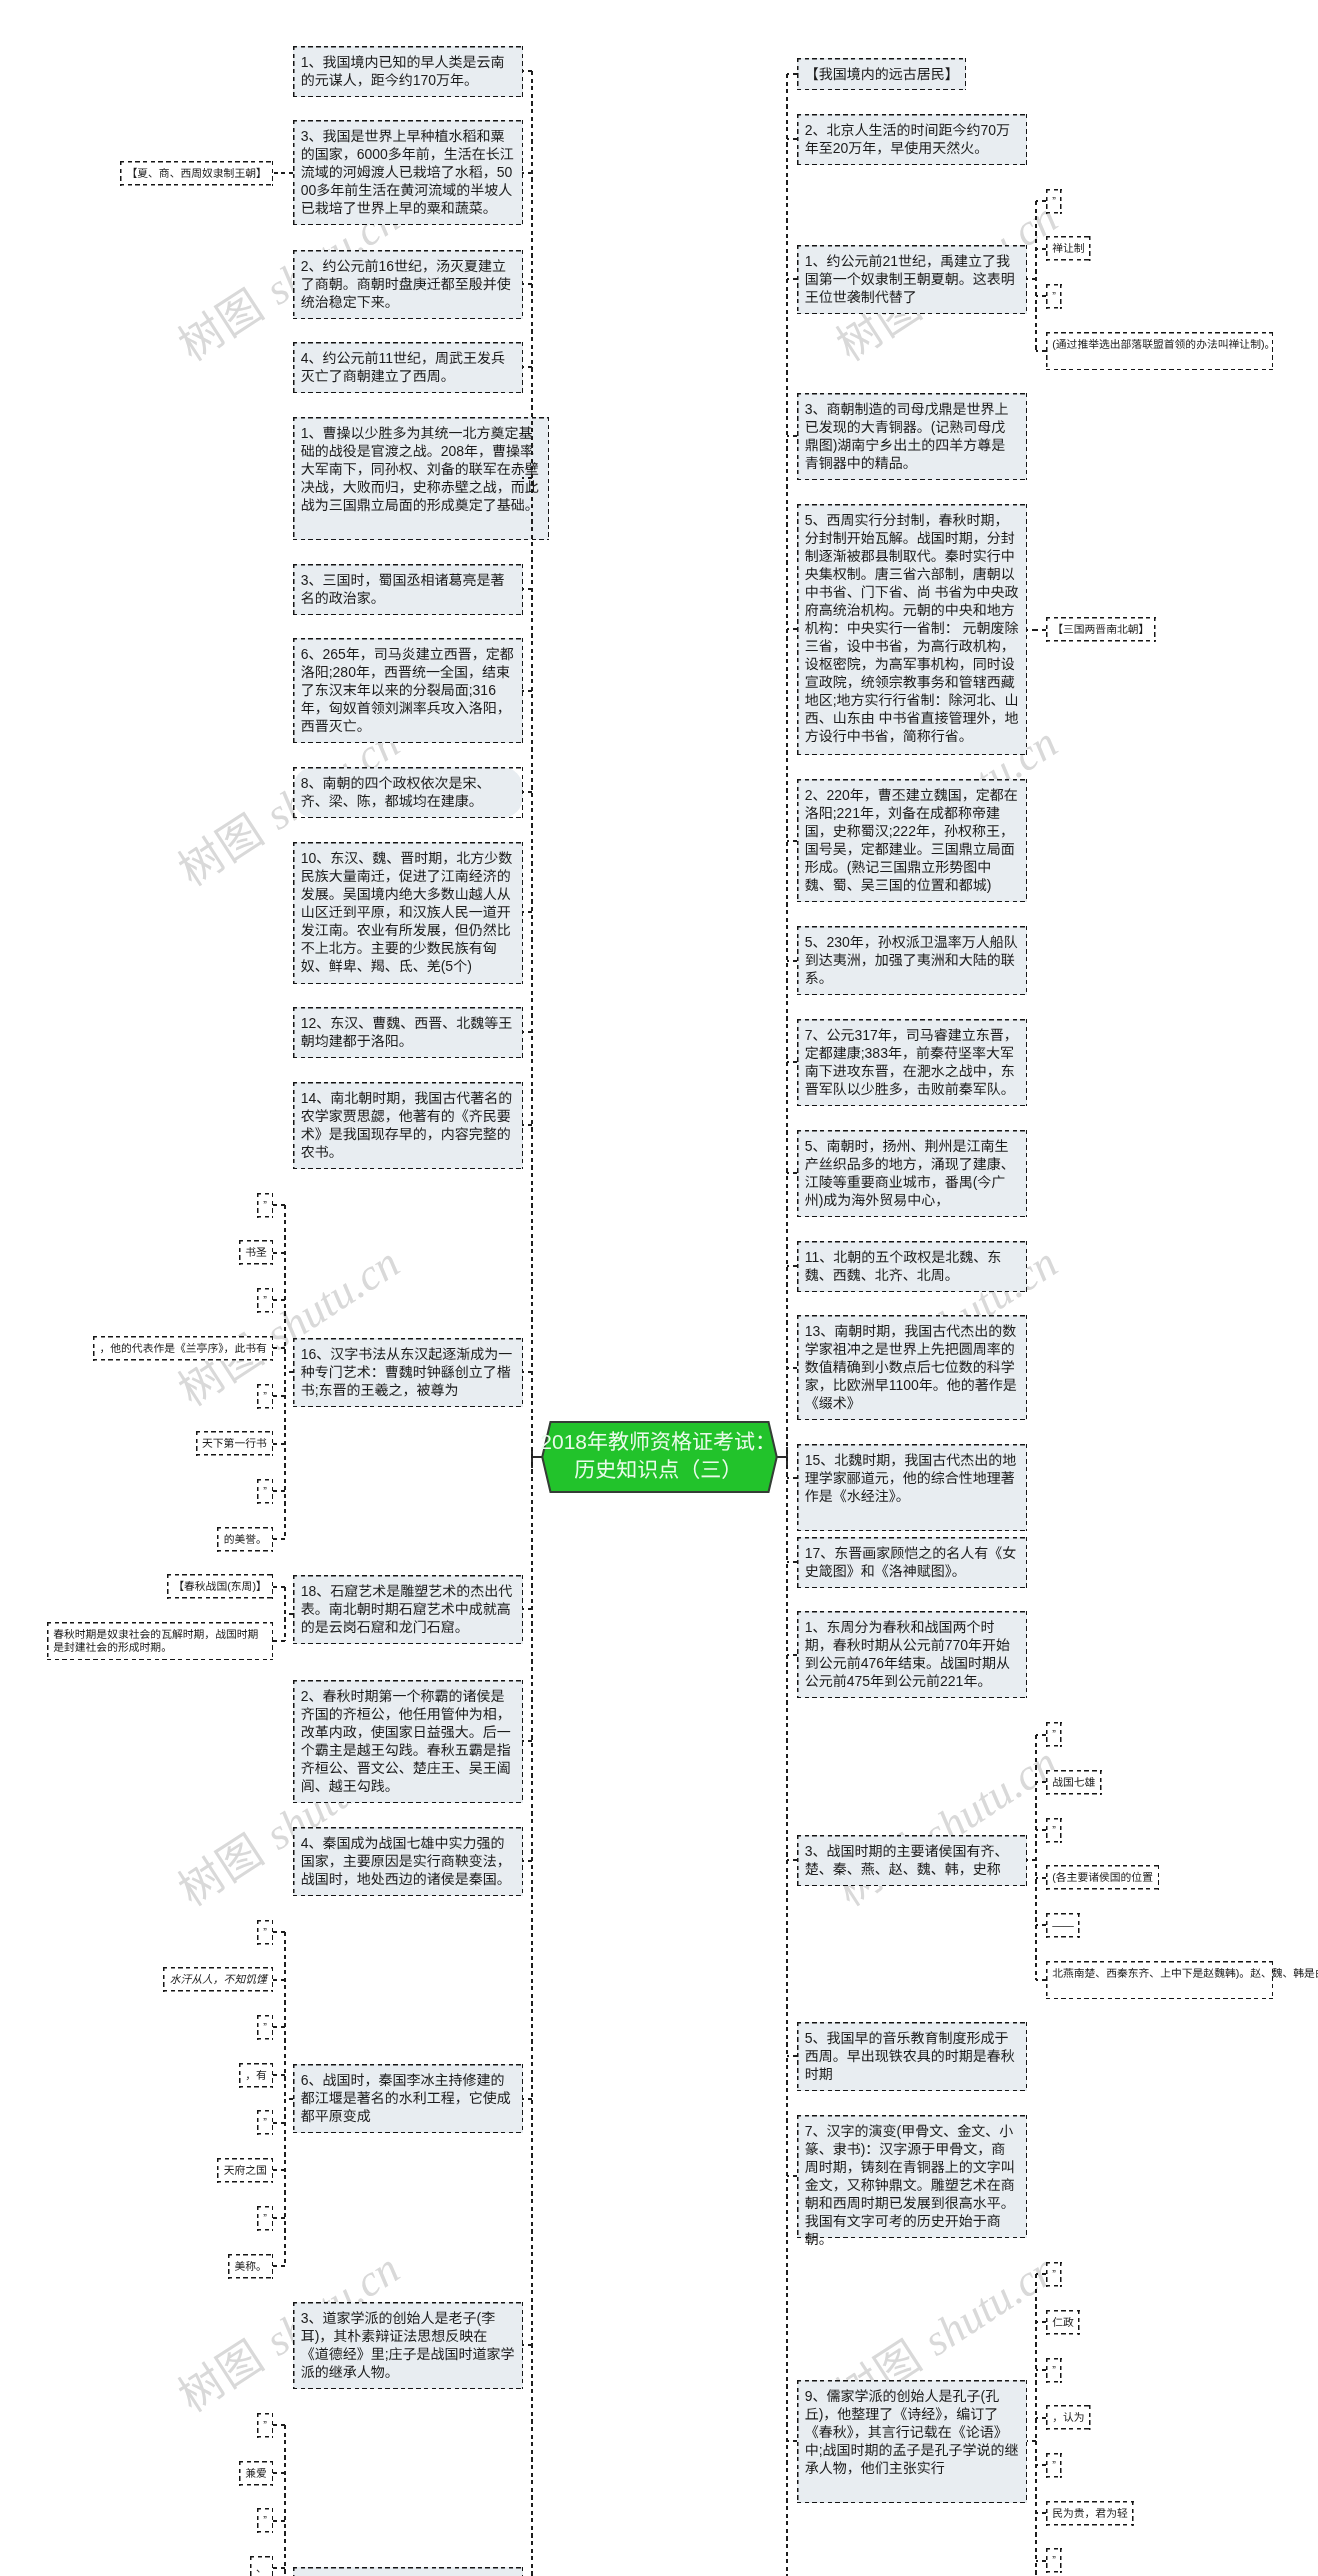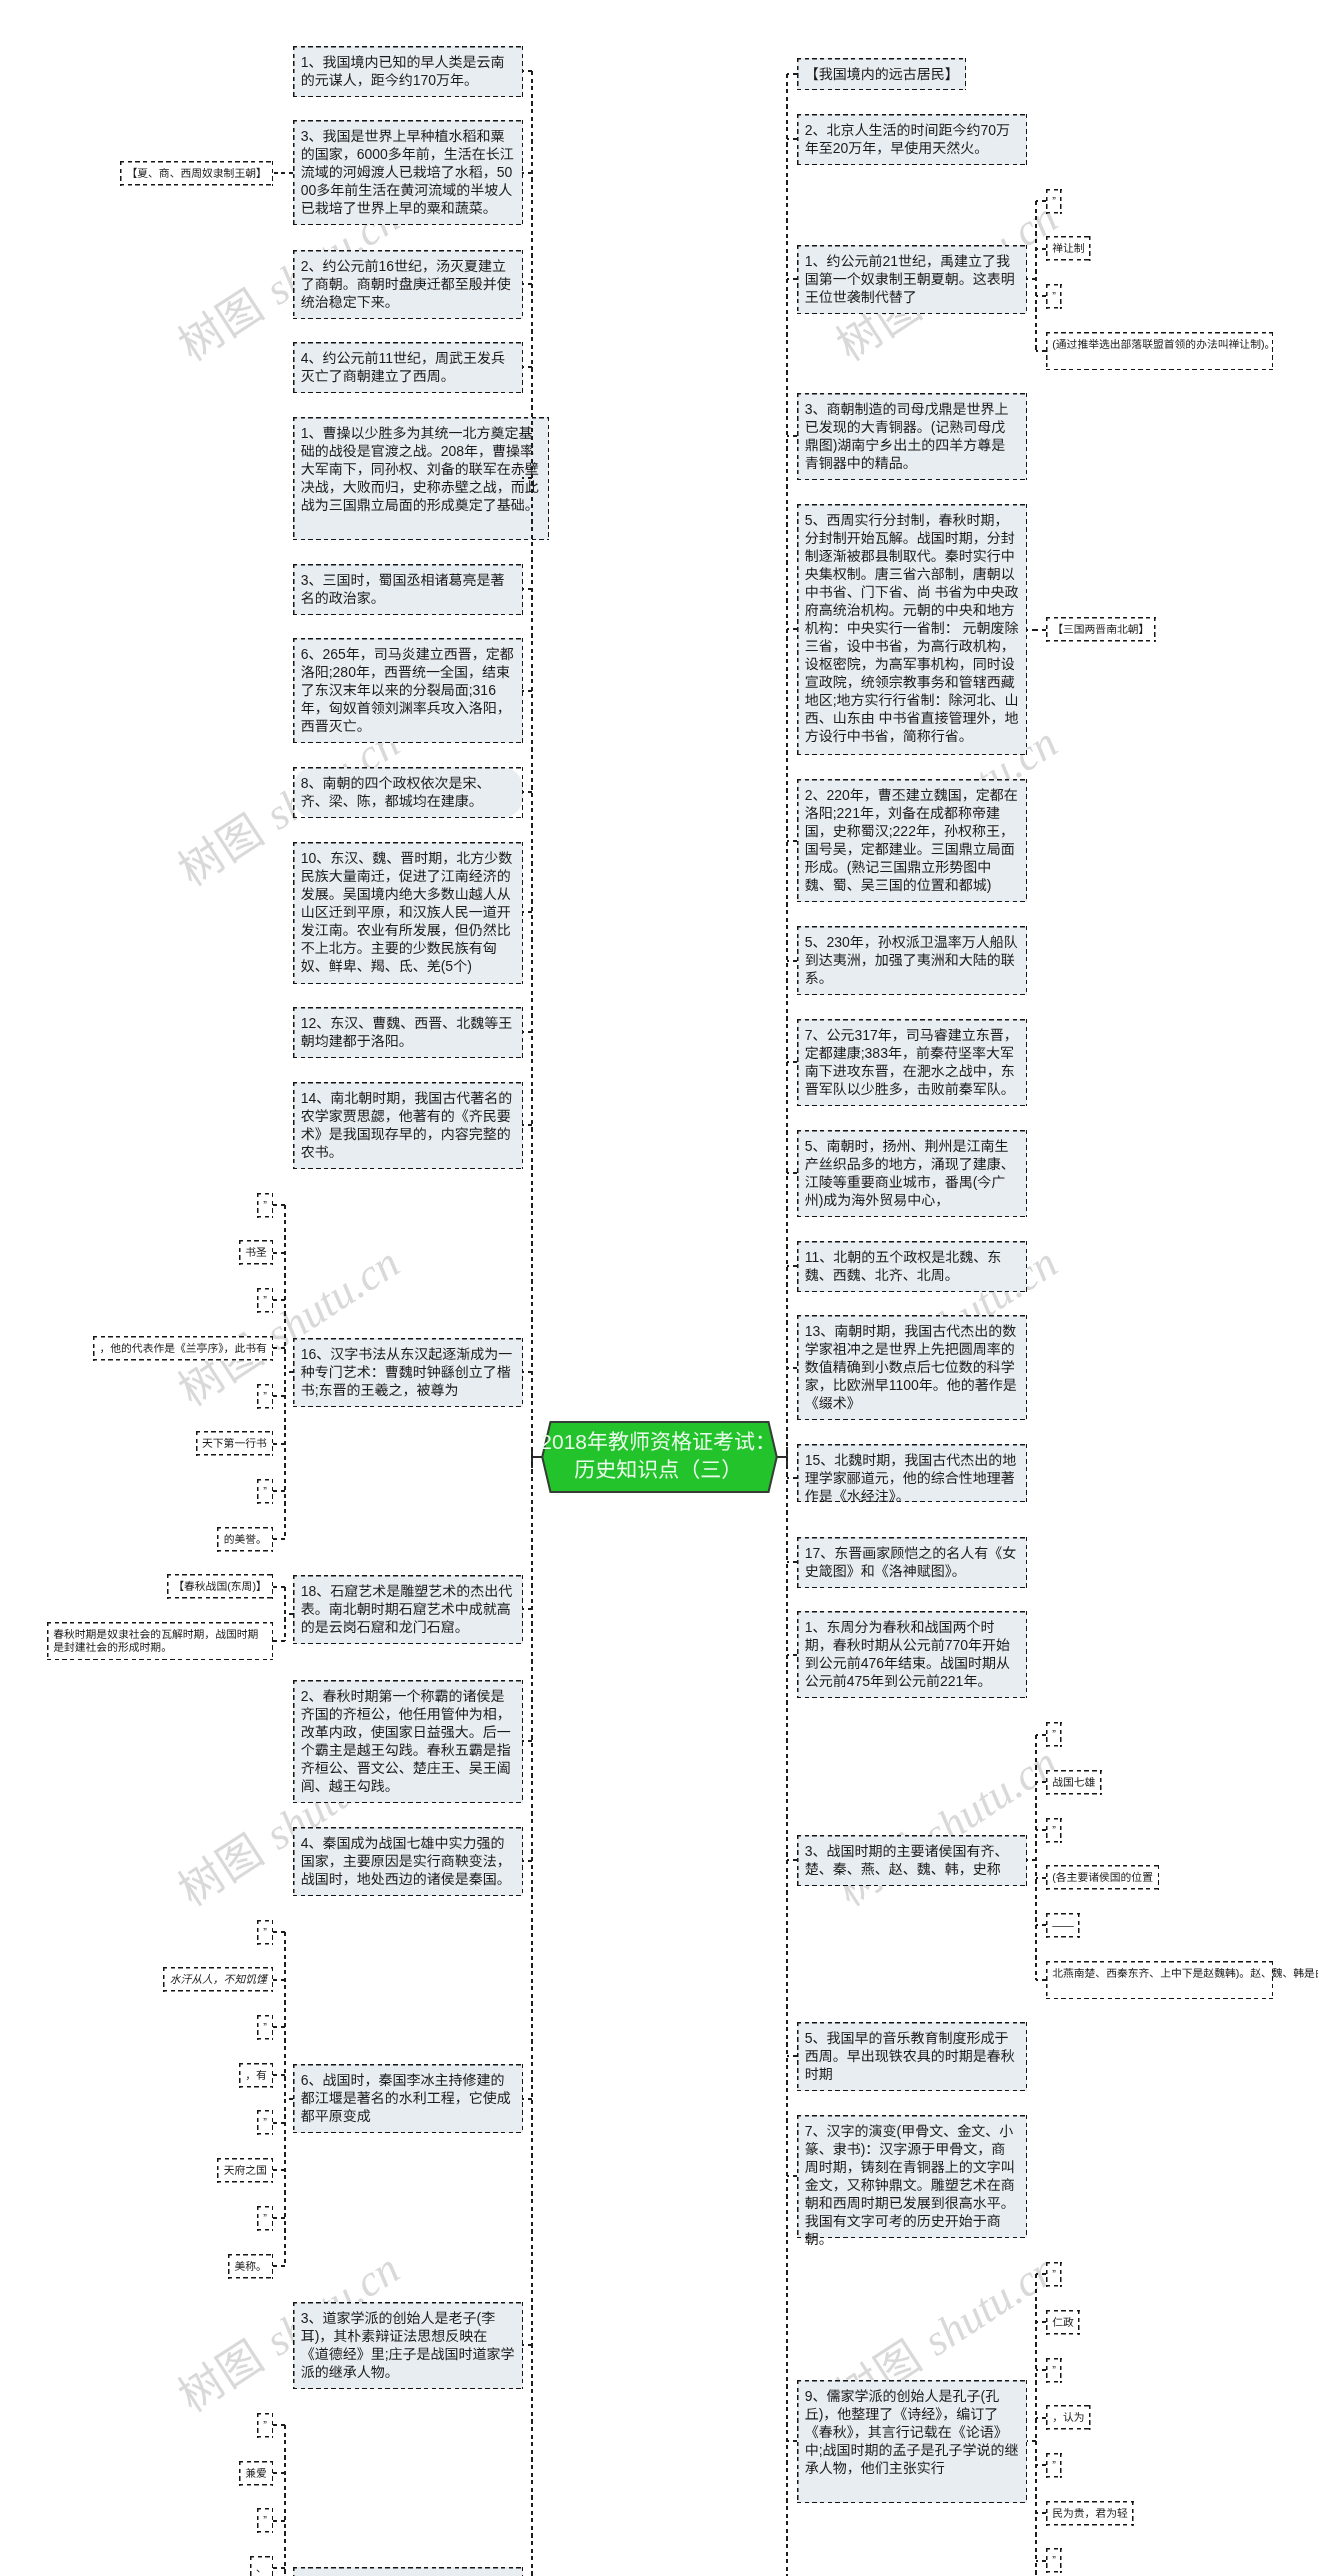--- a/index.html
+++ b/index.html
@@ -194,21 +194,21 @@
     <div class="nd" style="left: 797px; top: 926px; height: 69px; width: 230px;">5、230年，孙权派卫温率万人船队到达夷洲，加强了夷洲和大陆的联系。</div>
     <div class="hl" style="left: 787px; top: 960px; width: 9.8px;"></div>
     <div class="nd" style="left: 797px; top: 1019px; height: 87px; width: 230px;">7、公元317年，司马睿建立东晋，定都建康;383年，前秦苻坚率大军南下进攻东晋，在淝水之战中，东晋军队以少胜多，击败前秦军队。</div>
     <div class="hl" style="left: 787px; top: 1061px; width: 9.8px;"></div>
     <div class="nd" style="left: 797px; top: 1130px; height: 87px; width: 230px;">5、南朝时，扬州、荆州是江南生产丝织品多的地方，涌现了建康、江陵等重要商业城市，番禺(今广州)成为海外贸易中心，</div>
     <div class="hl" style="left: 787px; top: 1172px; width: 9.8px;"></div>
     <div class="nd" style="left: 797px; top: 1241px; height: 51px; width: 230px;">11、北朝的五个政权是北魏、东魏、西魏、北齐、北周。</div>
     <div class="hl" style="left: 787px; top: 1265px; width: 9.8px;"></div>
     <div class="nd" style="left: 797px; top: 1315px; height: 105px; width: 230px;">13、南朝时期，我国古代杰出的数学家祖冲之是世界上先把圆周率的数值精确到小数点后七位数的科学家，比欧洲早1100年。他的著作是《缀术》</div>
     <div class="hl" style="left: 787px; top: 1367px; width: 9.8px;"></div>
-    <div class="nd" style="left: 797px; top: 1444px; height: 58px; width: 230px;">15、北魏时期，我国古代杰出的地理学家郦道元，他的综合性地理著作是《水经注》。</div>
+    <div class="nd" style="left: 797px; top: 1444px; height: 87px; width: 230px;">15、北魏时期，我国古代杰出的地理学家郦道元，他的综合性地理著作是《水经注》。</div>
     <div class="hl" style="left: 787px; top: 1477px; width: 9.8px;"></div>
     <div class="nd" style="left: 797px; top: 1537px; height: 51px; width: 230px;">17、东晋画家顾恺之的名人有《女史箴图》和《洛神赋图》。</div>
     <div class="hl" style="left: 787px; top: 1561px; width: 9.8px;"></div>
     <div class="nd" style="left: 797px; top: 1611px; height: 87px; width: 230px;">1、东周分为春秋和战国两个时期，春秋时期从公元前770年开始到公元前476年结束。战国时期从公元前475年到公元前221年。</div>
     <div class="hl" style="left: 787px; top: 1654px; width: 9.8px;"></div>
     <div class="nd" style="left: 797px; top: 1835px; height: 51px; width: 230px;">3、战国时期的主要诸侯国有齐、楚、秦、燕、赵、魏、韩，史称</div>
     <div class="hl" style="left: 787px; top: 1859px; width: 9.8px;"></div>
     <div class="vl2" style="left: 1035px; top: 1735px; height: 245px;"></div>
     <div class="nd p" style="left: 1046px; top: 1722px; height: 24.6px; white-space: nowrap;">”</div>
     <div class="hl2" style="left: 1036px; top: 1734px; width: 10.3px;"></div>

